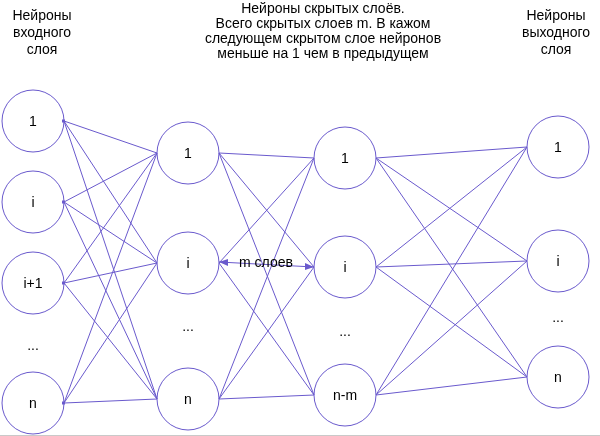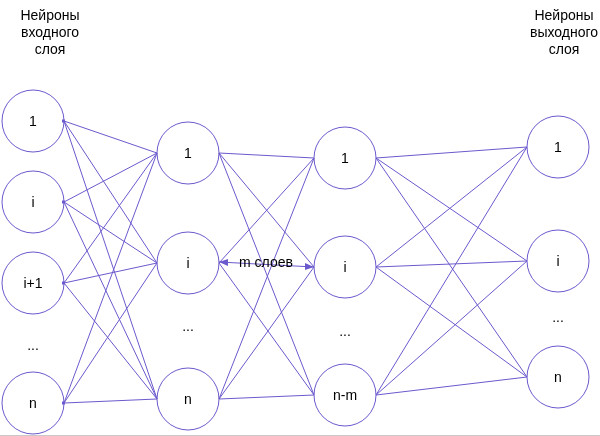--- a/index.html
+++ b/index.html
@@ -22,40 +22,43 @@
     box-sizing: border-box;
     border-bottom: 1px solid #c9c9c9;
     background: #ffffff;
   }
   .hdr {
     position: absolute;
     text-align: center;
     white-space: pre-line;
     font-size: 14px;
     color: #000;
-    margin-left: 8px;
   }
   #hdr-input  { left: 0;   top: 7px;  width: 84px;  line-height: 17px; }
   #hdr-hidden { left: 198px; top: 1px; width: 250px; line-height: 15px; }
   #hdr-output { left: 506px; top: 7px; width: 100px; line-height: 17px; }
   svg { position: absolute; left: 0; top: 0; }
   svg text {
     font-family: "Liberation Sans", sans-serif;
     font-size: 14px;
     fill: #000;
   }
 </style>
 </head>
 <body>
 
 <div class="stage">
 
   <div class="hdr" id="hdr-input">Нейроны
 входного
 слоя</div>
+  <div class="hdr" id="hdr-hidden">Нейроны скрытых слоёв.
+Всего скрытых слоев m. В кажом
+следующем скрытом слое нейронов
+меньше на 1 чем в предыдущем</div>
   <div class="hdr" id="hdr-output">Нейроны
 выходного
 слоя</div>
 
   <svg width="600" height="436" viewBox="0 0 600 436">
 
     <g fill="none" stroke-width="1" stroke="#6a5acd">
 
       <g>
         <line x1="64" y1="121" x2="157" y2="153"></line>

